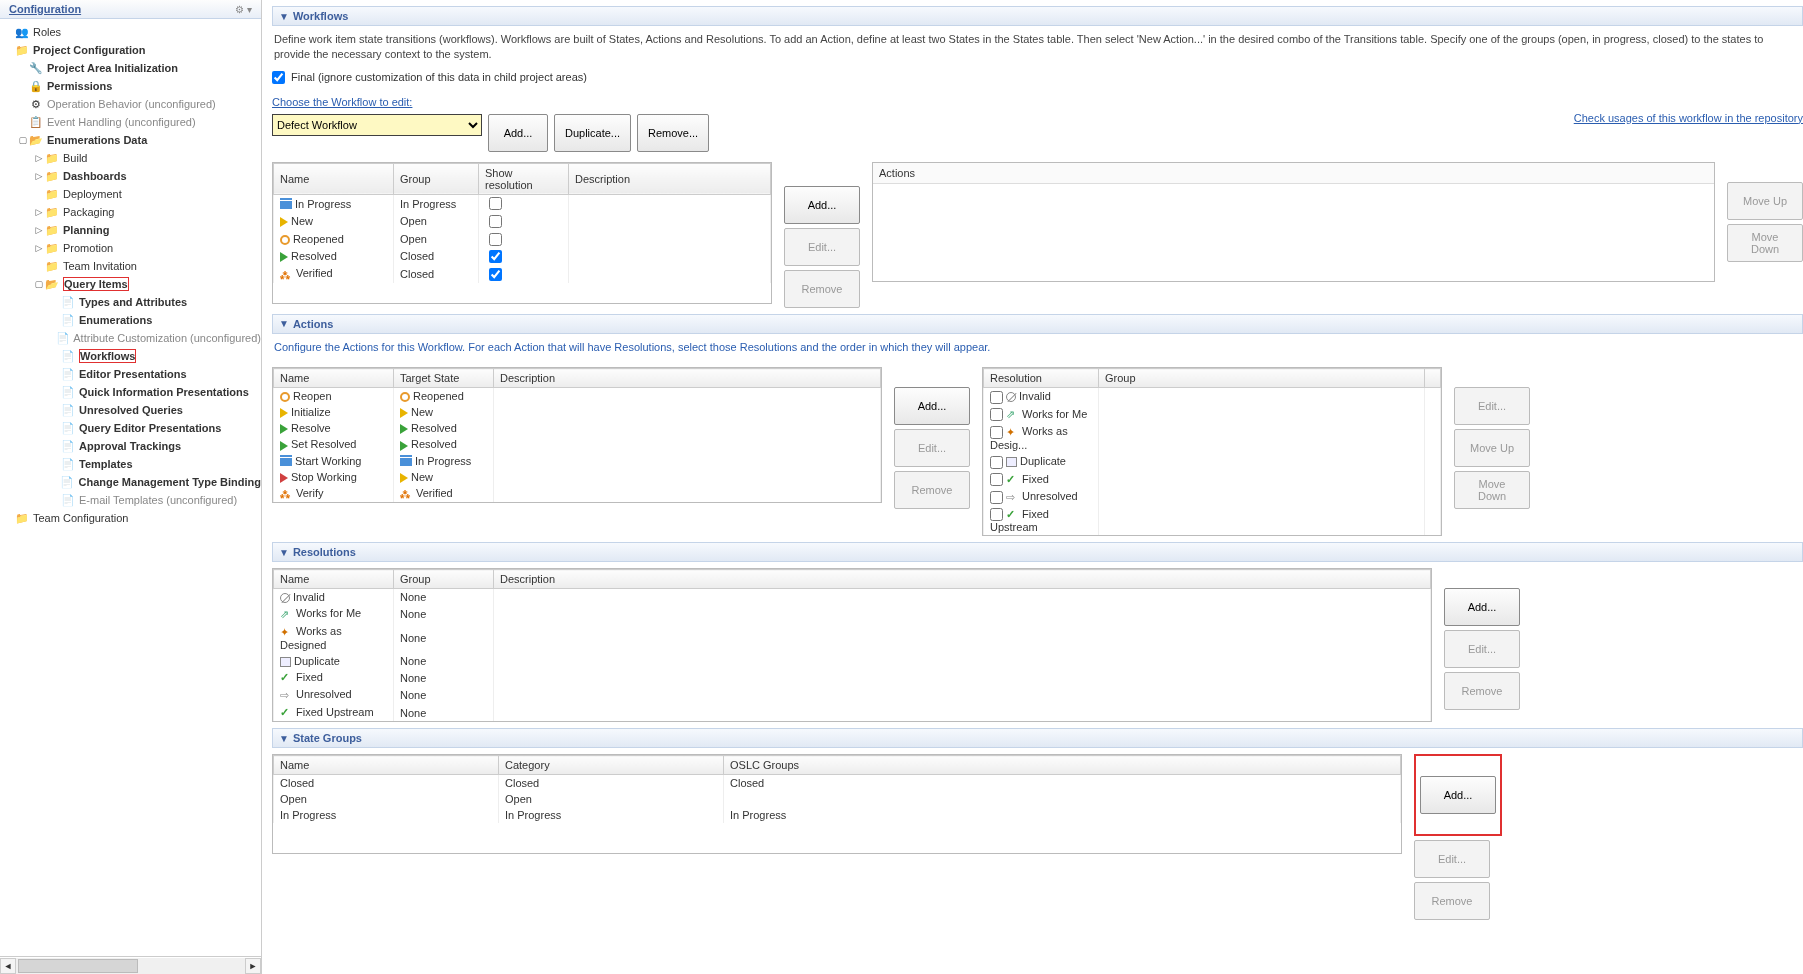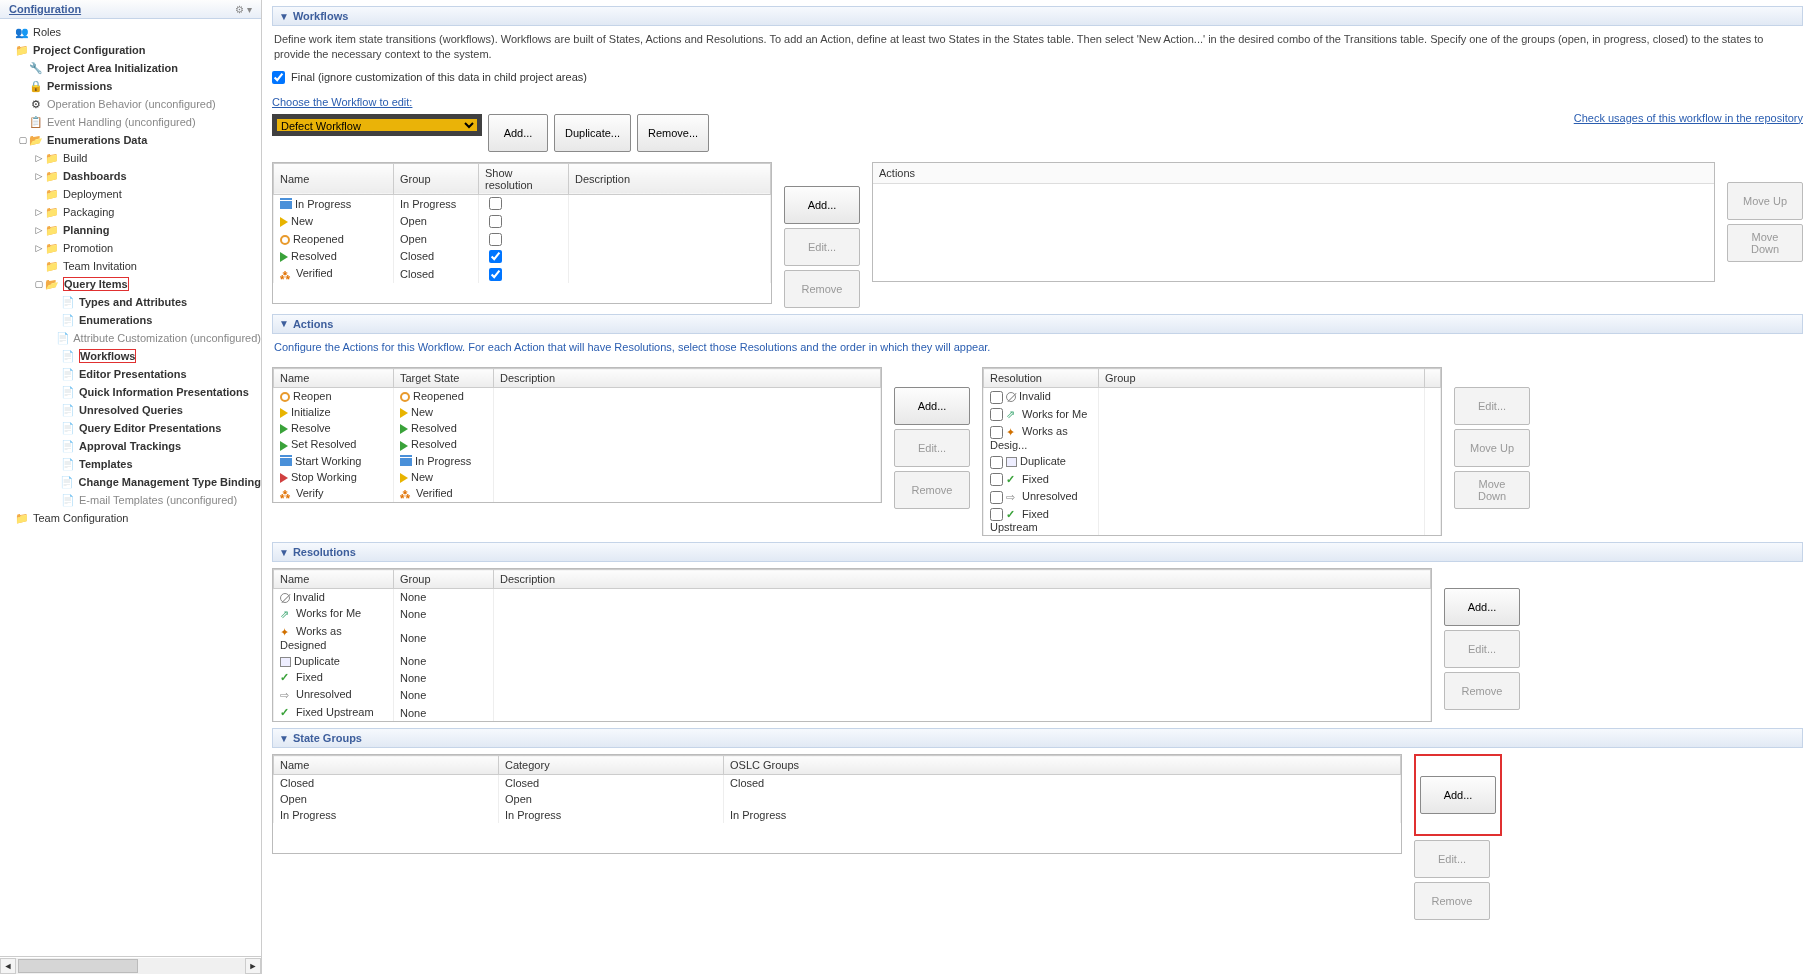--- a/index.html
+++ b/index.html
@@ -28,21 +28,21 @@
 
 .main { flex: 1; overflow: auto; padding: 0 0 10px 10px; }
 .section-header { background: linear-gradient(#f6f9fd,#e1e9f4); border:1px solid #c5d4e8; padding: 3px 6px; margin-top: 6px; display:flex; align-items:center; }
 .section-header .tw { color:#3d5e9c; font-size:10px; margin-right:4px;}
 .section-header .sh-title { color:#3d5e9c; font-weight:bold; }
 .desc { padding: 6px 2px; color: #444; line-height:1.4; }
 .row { display:flex; align-items:flex-start; gap:6px; padding: 2px 0;}
 .link { color:#2a5db0; text-decoration:underline; cursor:pointer; }
 input[type=checkbox]{ vertical-align:middle;}
 select, button { font-family:inherit; font-size:11px; }
-select.combo { width: 210px; height:22px; border:5px solid #404040; background:#eab308;}
+select.combo { width: 210px; height:22px; border:1px solid #404040; background:#fef9c3;}
 button.btn { padding: 2px 10px; border:1px solid #8a8a8a; background:linear-gradient(#fdfdfd,#e8e8e8); border-radius:2px; min-width:60px; height:38px;}
 button.btn:disabled, button.btn.dis { color:#999; border-color:#bbb; background:#f3f3f3;}
 .block-row { display:flex; gap:12px; align-items:flex-start; margin-top:6px;}
 .table-wrap { border:1px solid #bbb; }
 table { border-collapse: collapse; width:100%; font-size:11px;}
 th { background:linear-gradient(#fdfdfd,#ececec); border:1px solid #ccc; padding:3px 6px; text-align:left; font-weight:normal; color:#333;}
 td { border-left:1px solid #eee; border-right:1px solid #eee; padding:2px 6px; }
 .btn-col { display:flex; flex-direction:column; gap:4px; }
 .btn-col button { width:76px;}
 .big-panel { border:1px solid #bbb; flex:1; min-height:120px;}

